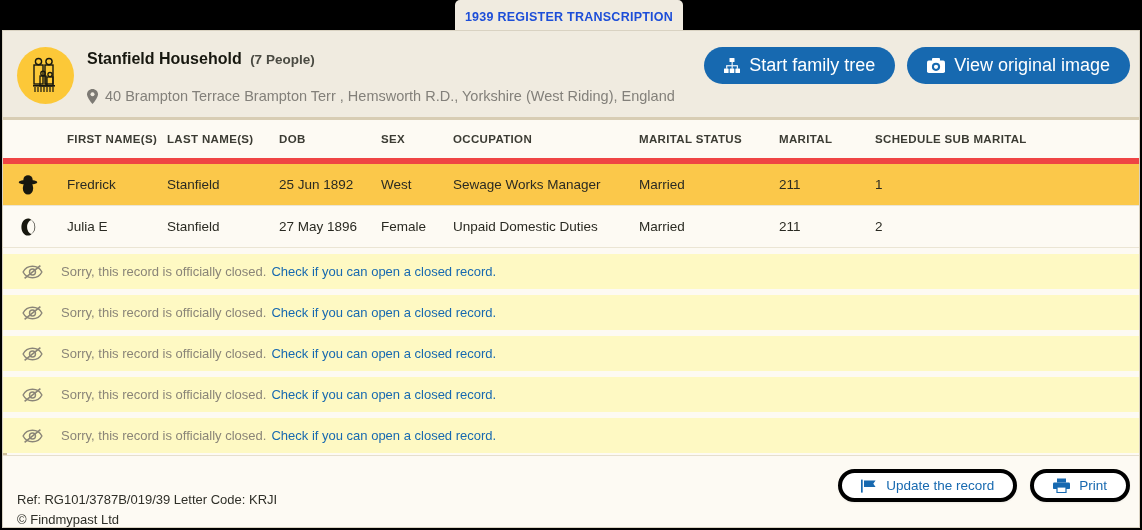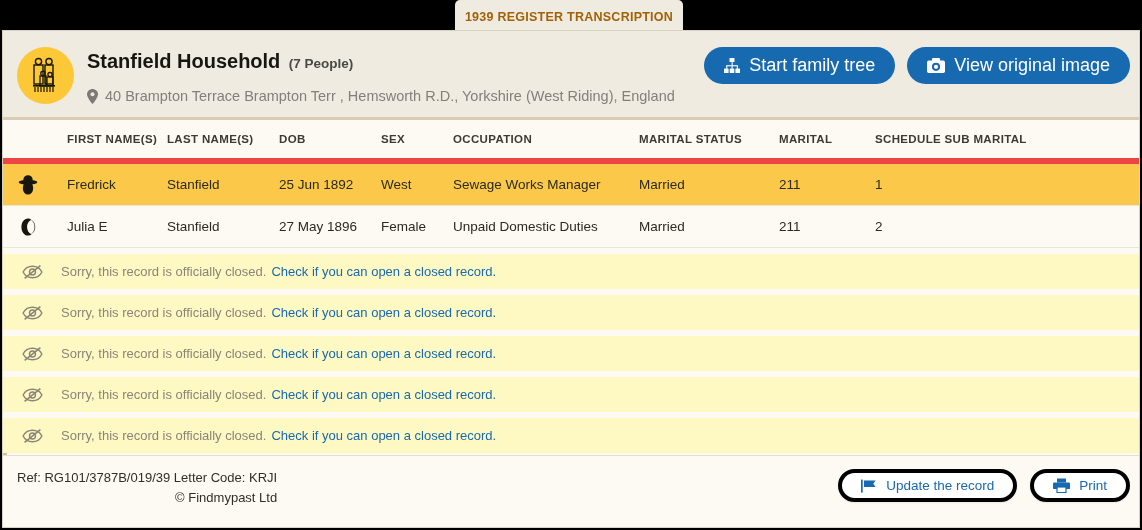--- a/index.html
+++ b/index.html
@@ -38,21 +38,21 @@
     border-top-left-radius: 5px;
     border-top-right-radius: 5px;
     display: flex;
     align-items: center;
     justify-content: center;
     box-sizing: border-box;
   }
   .tab-label {
     font-size: 12.5px;
     font-weight: bold;
-    color: #a16207;
+    color: #1d4ed8;
     letter-spacing: 0.02em;
     white-space: nowrap;
   }
 
   
   .card {
     position: absolute;
     left: 2px;
     top: 30px;
     width: 1138px;
@@ -89,21 +89,21 @@
     display: flex;
     align-items: center;
     justify-content: center;
   }
   .title-wrap {
     position: absolute;
     left: 84px;
     top: 19px;
   }
   .h-title {
-    font-size: 20px;
+    font-size: 16px;
     font-weight: bold;
     color: #17170f;
     display: inline;
   }
   .h-count {
     font-size: 13.5px;
     font-weight: bold;
     color: #4a4a42;
     display: inline;
     margin-left: 4px;
@@ -231,22 +231,21 @@
     bottom: 0;
     width: 100%;
     height: 72px;
     background: #fdfaf3;
     border-top: 1px solid #e6dfcd;
     box-sizing: border-box;
   }
   .foot-text {
     position: absolute;
     left: 14px;
-    top: 12px;
-    text-align: right;
+    top: 34px;
   }
   .foot-line {
     font-size: 13px;
     color: #2f2f28;
     white-space: nowrap;
     line-height: 20px;
   }
   .foot-btns {
     position: absolute;
     right: 9px;

